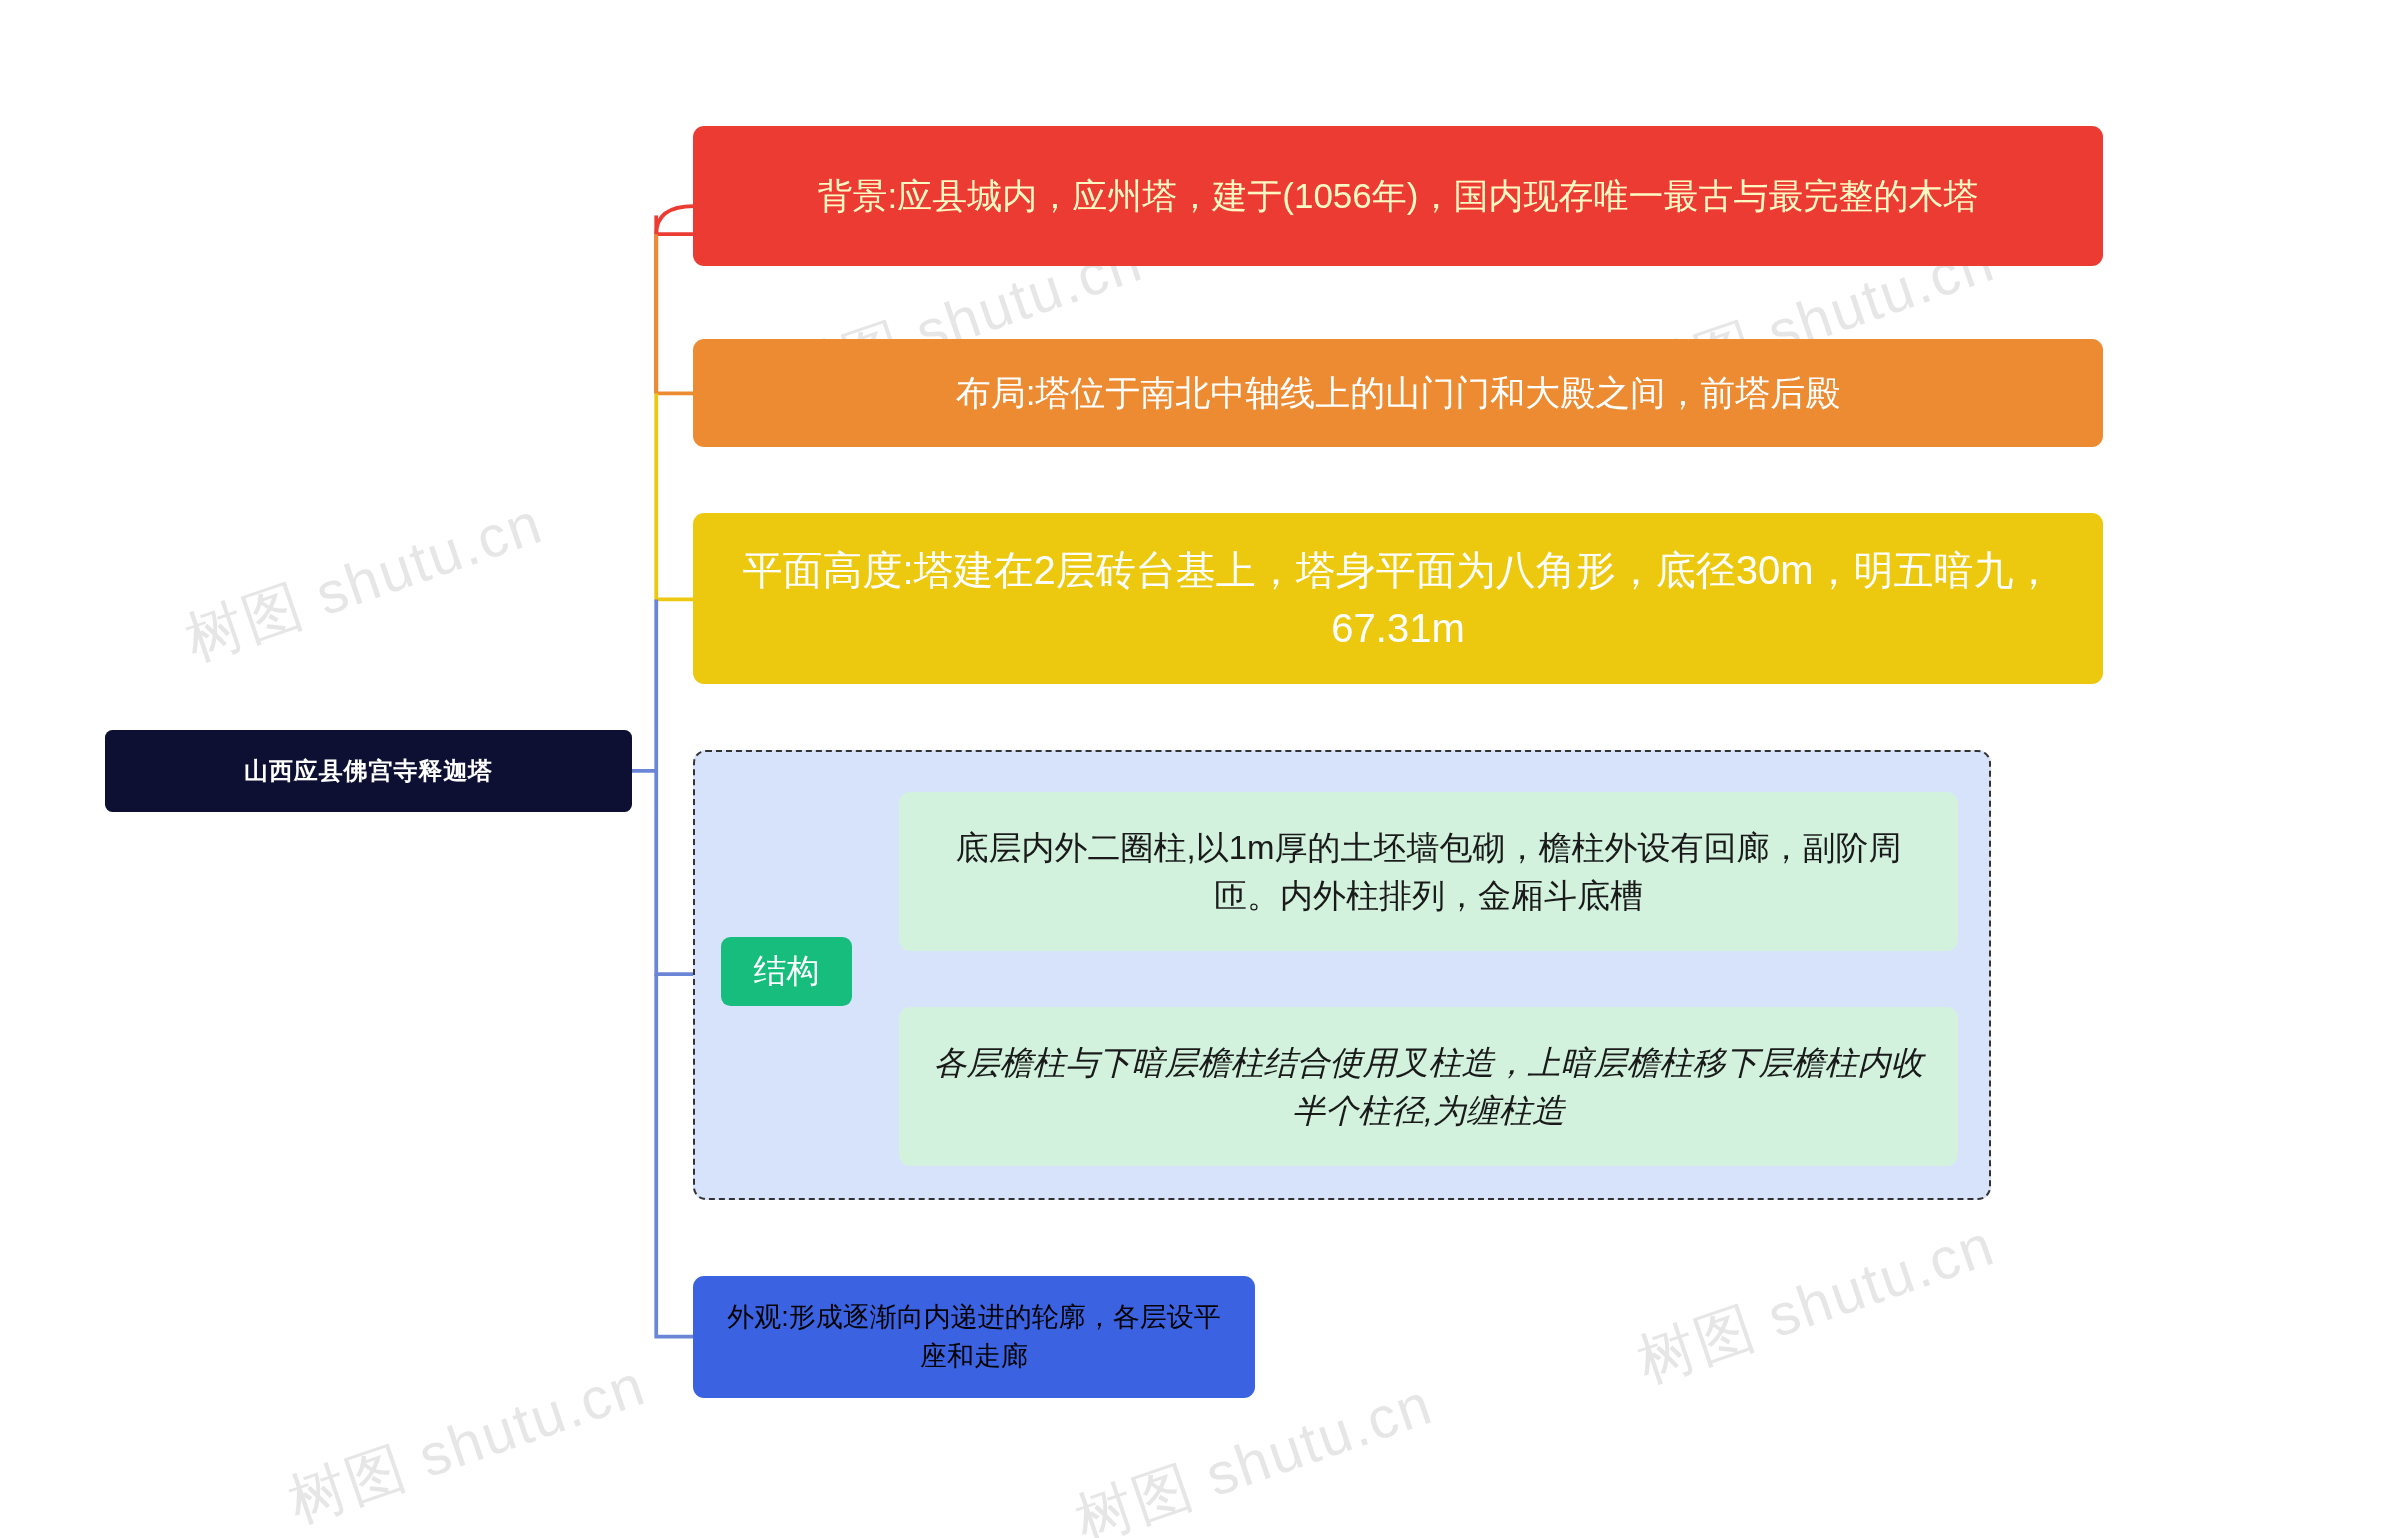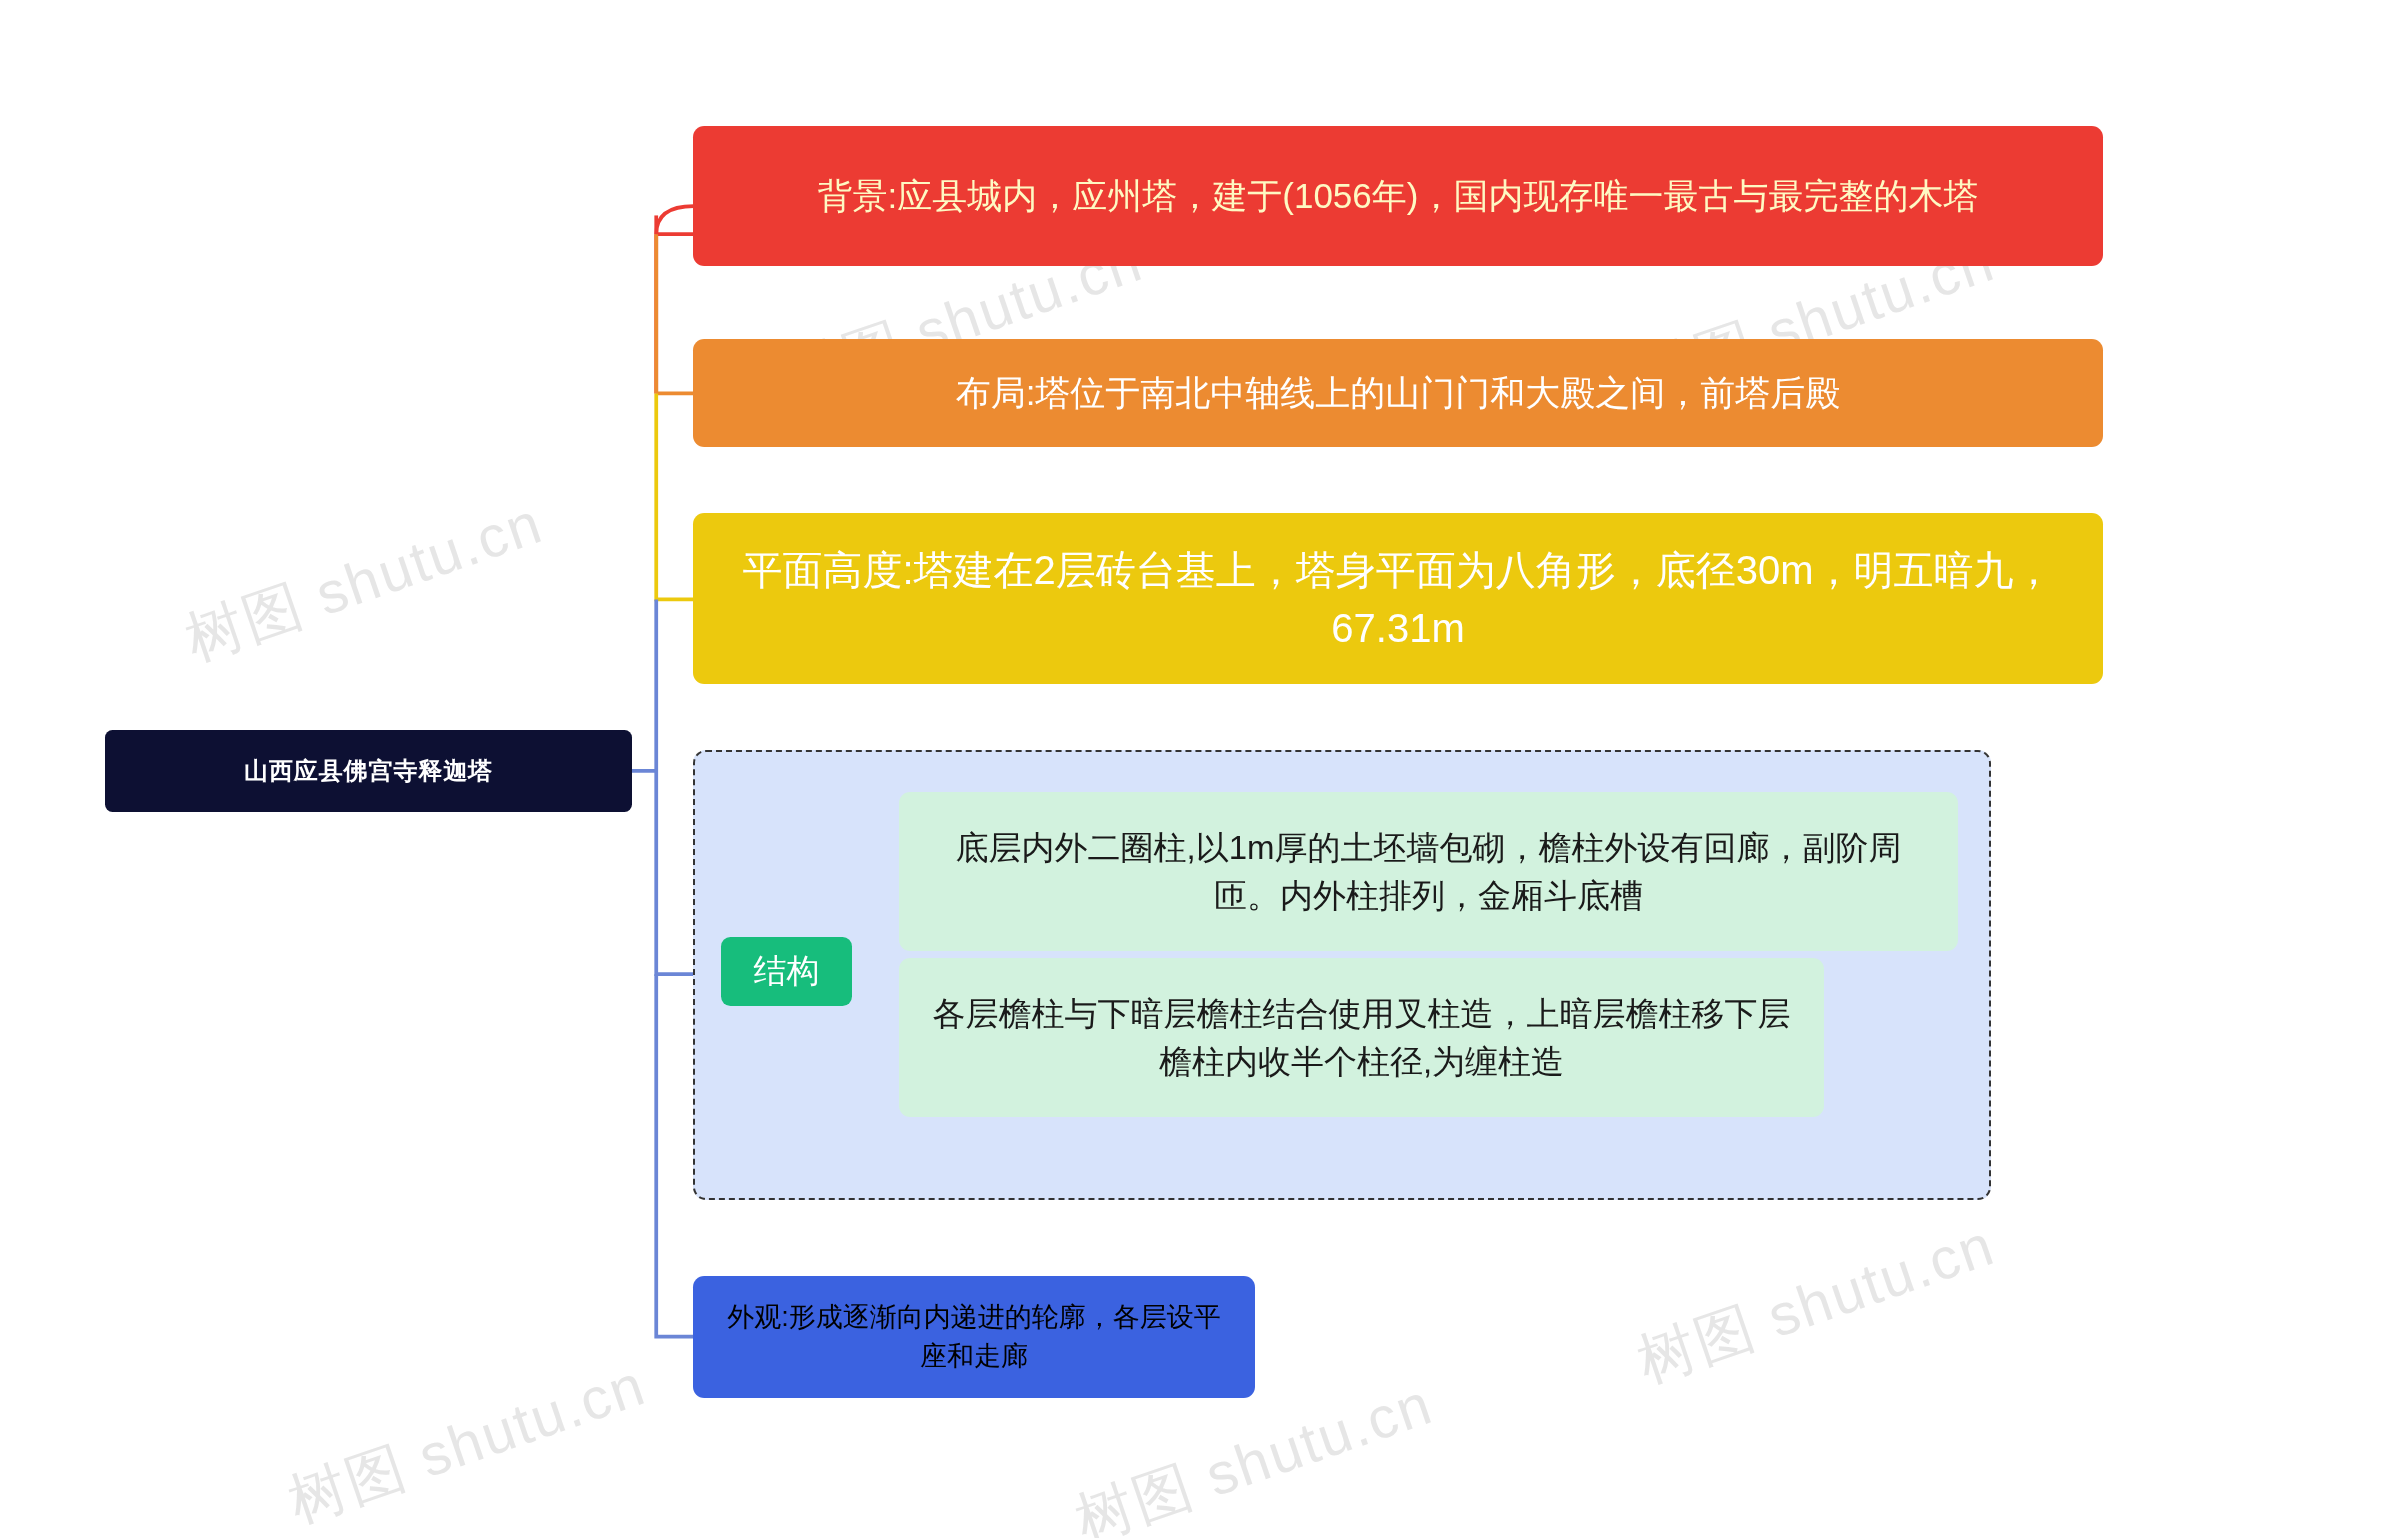--- a/index.html
+++ b/index.html
@@ -152,23 +152,24 @@
 
   #sub-structure-1 {
     left: 899px;
     top: 792px;
     width: 1059px;
     height: 159px;
   }
 
   #sub-structure-2 {
     left: 899px;
-    top: 958px;
-    width: 925px;
+    top: 1007px;
+    width: 1059px;
     height: 159px;
+    font-style: italic;
   }
 
   #box-appearance {
     left: 693px;
     top: 1276px;
     width: 562px;
     height: 122px;
     background: #3b62e0;
     color: #000000;
     font-size: 27px;

